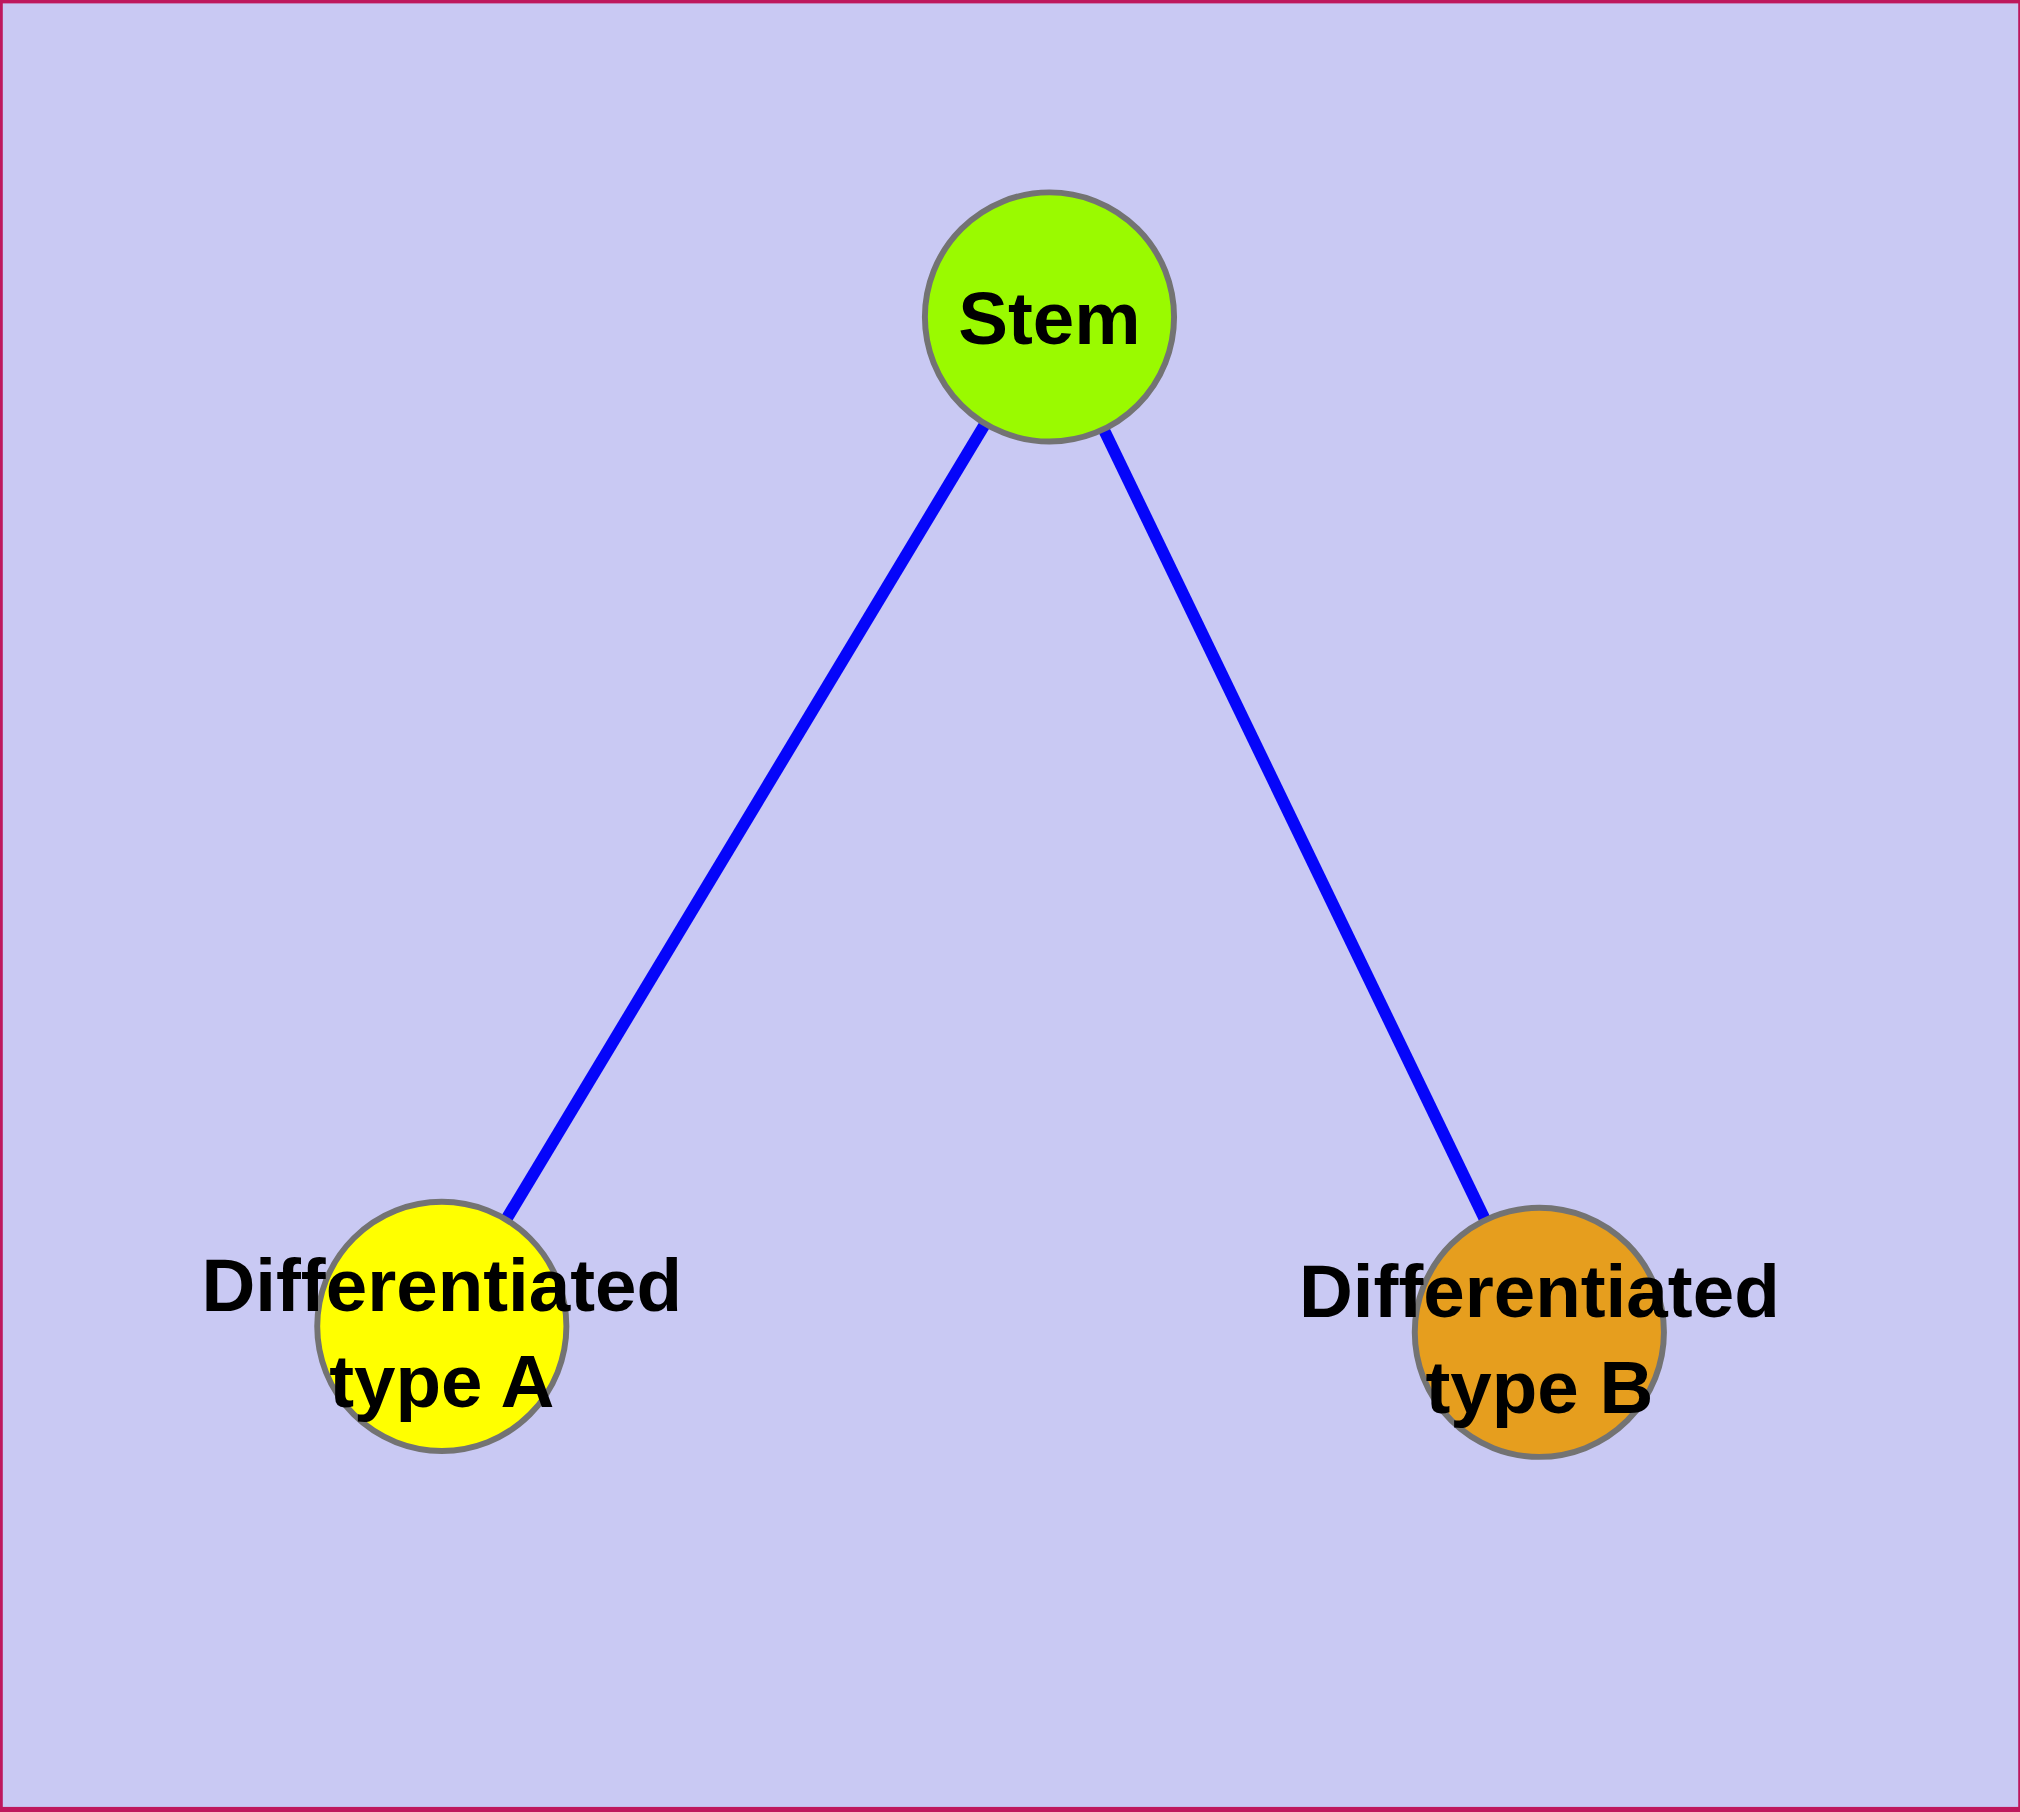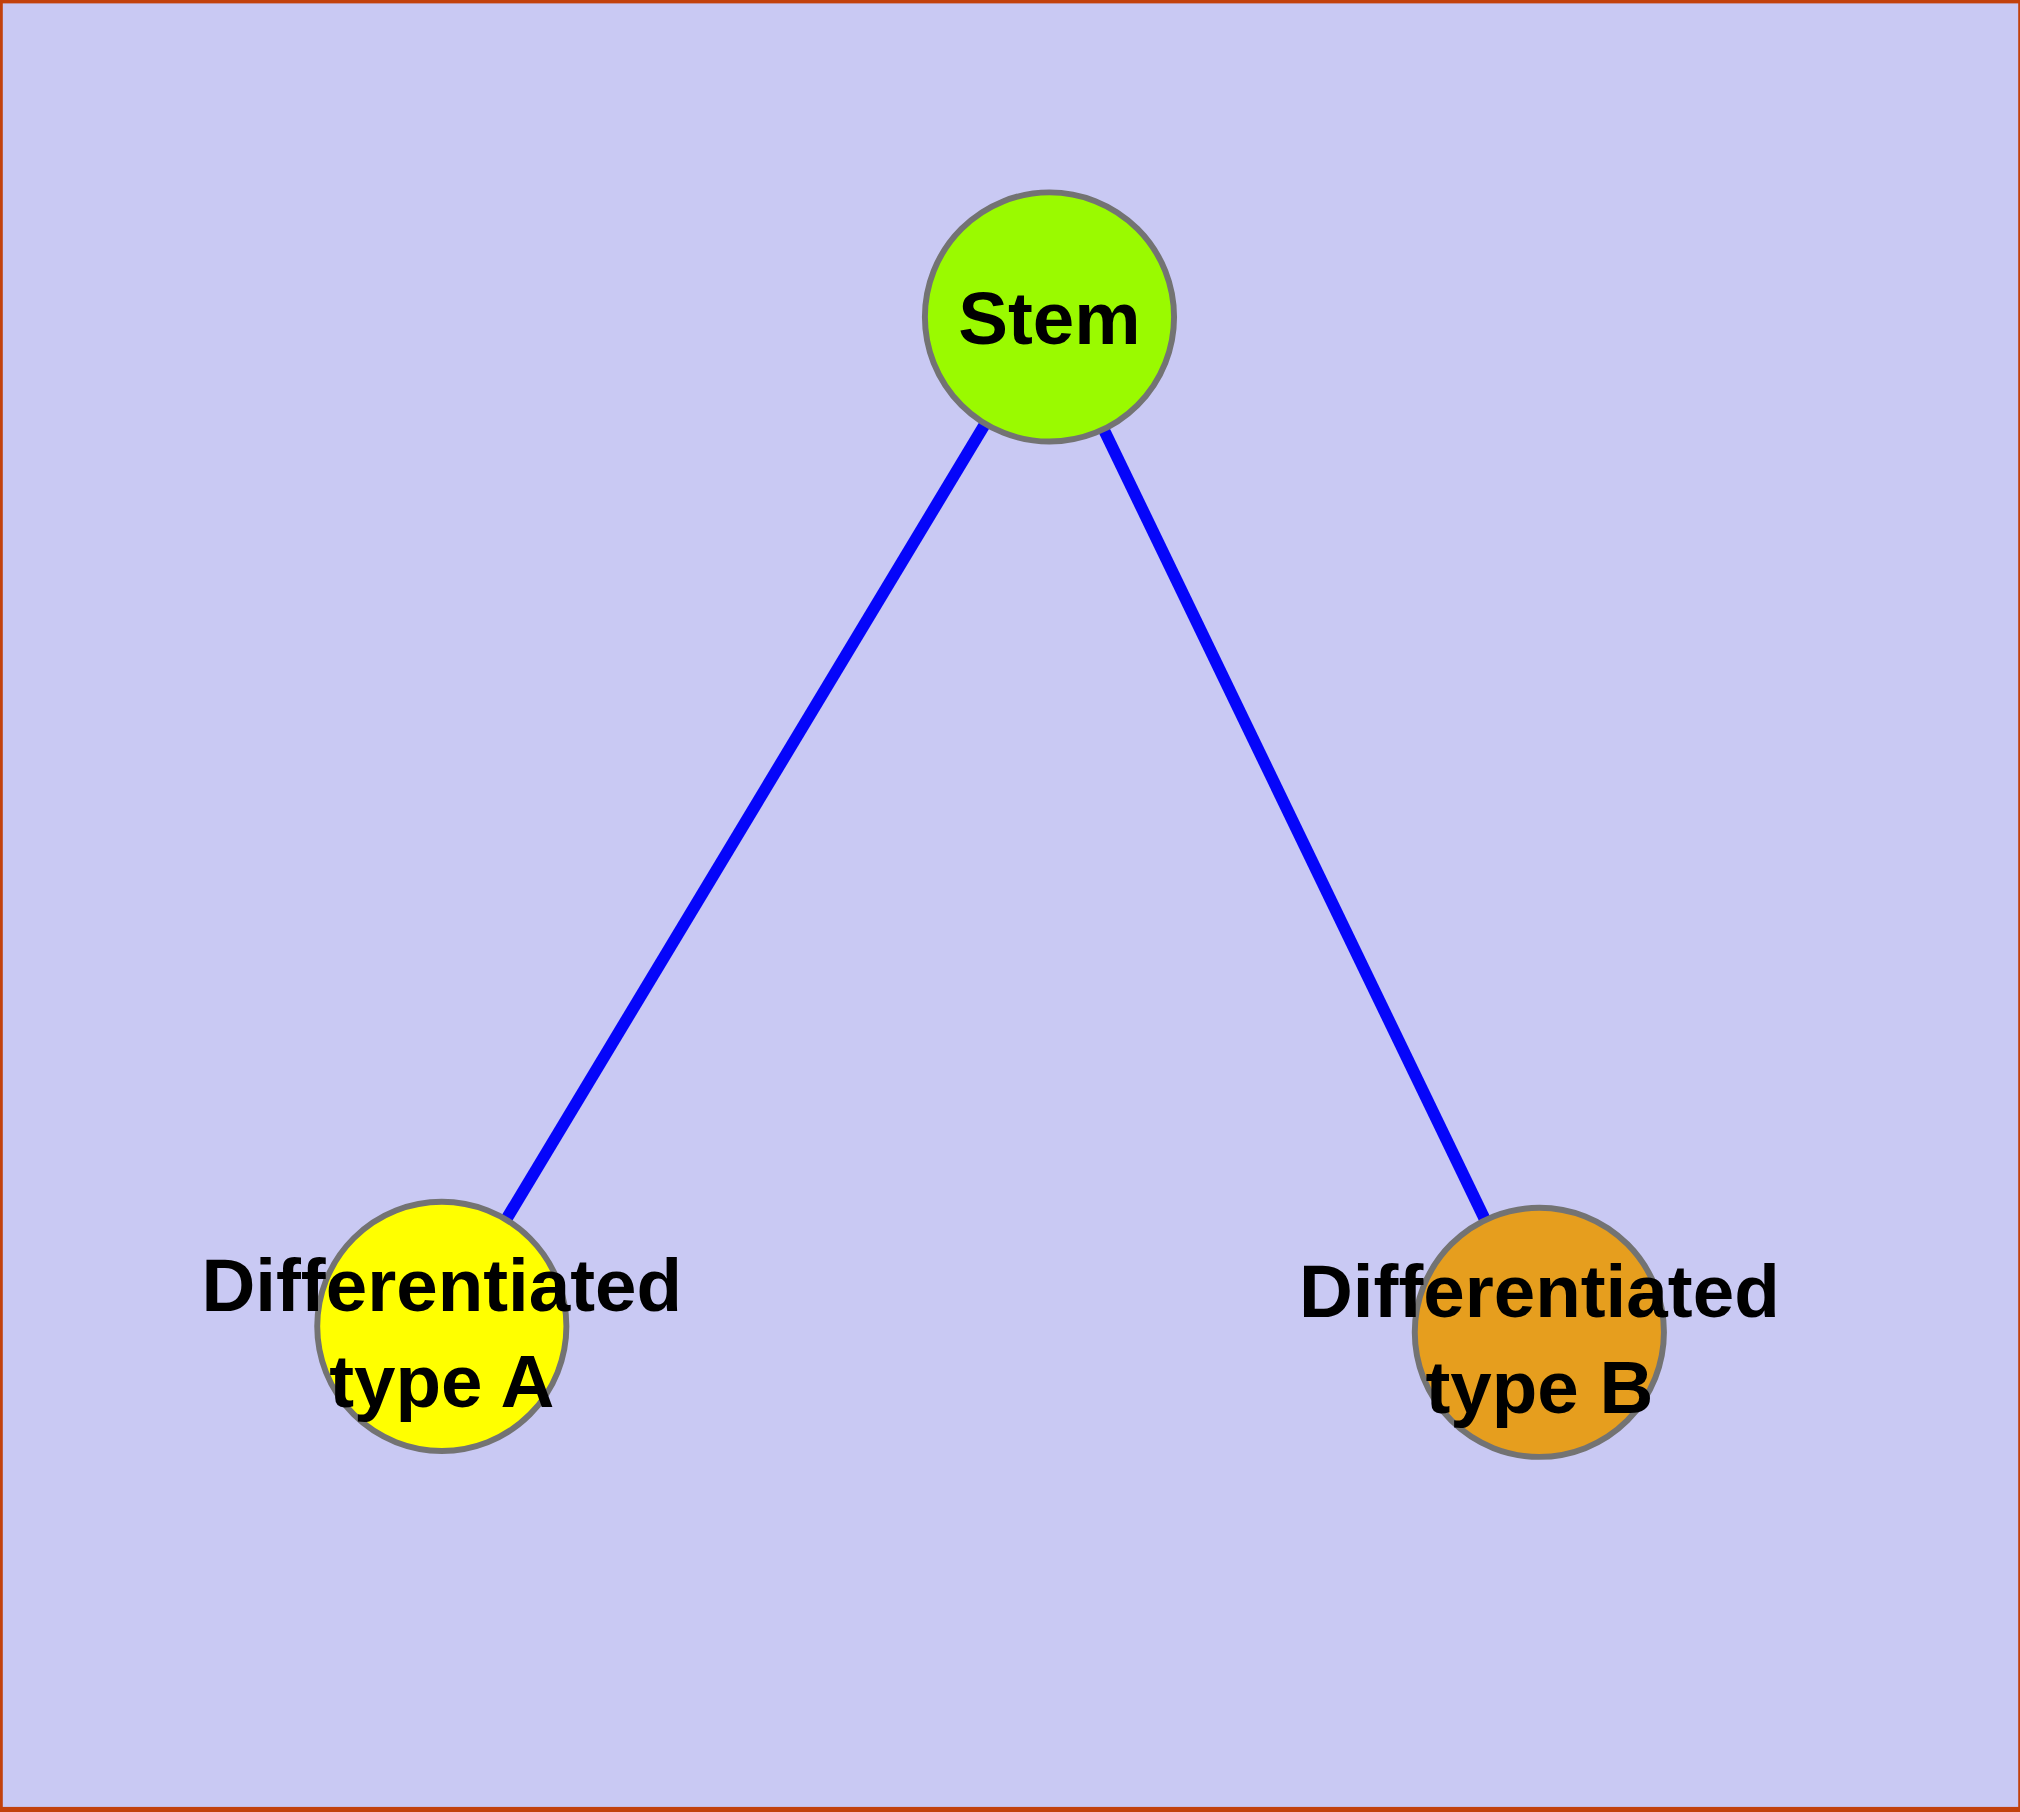--- a/index.html
+++ b/index.html
@@ -8,21 +8,21 @@
     background: #ffffff;
     width: 2021px;
     height: 1812px;
     overflow: hidden;
     font-family: "Liberation Sans", sans-serif;
   }
   .stage {
     position: relative;
     width: 2021px;
     height: 1812px;
-    background: #c2410c;
+    background: #be185d;
   }
   svg.graph {
     position: absolute;
     top: 0;
     left: 0;
     display: block;
   }
   .node-label {
     font-family: "Liberation Sans", "DejaVu Sans", sans-serif;
     font-weight: bold;

